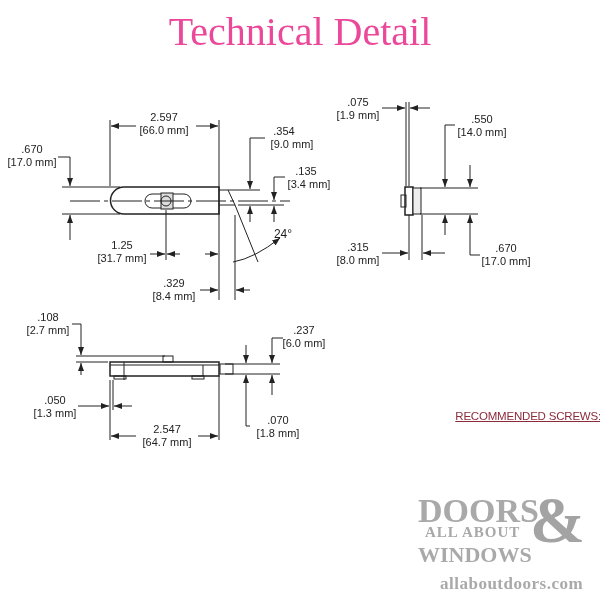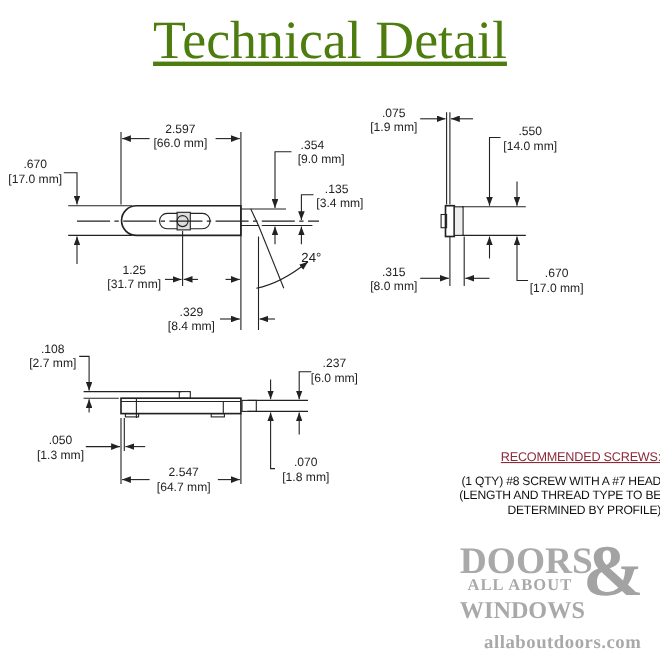--- a/index.html
+++ b/index.html
@@ -1,17 +1,17 @@
 <!DOCTYPE html>
 <html><head>
 <meta charset="utf-8">
 <style>
   html, body { margin:0; padding:0; background:#ffffff; }
   body { width:600px; height:600px; position:relative; overflow:hidden; font-family:"Liberation Sans", sans-serif; }
-  .title { position:absolute; left:0; top:8px; width:600px; text-align:center; font-family:"Liberation Serif", serif; font-size:49px; color:#4d7c0f;text-decoration:underline; }
+  .title { position:absolute; left:0; top:8px; width:600px; text-align:center; font-family:"Liberation Serif", serif; font-size:40px; color:#ec4899; }
   svg.drawing { position:absolute; left:0; top:0; }
   .dim { font-family:"Liberation Sans", sans-serif; font-size:11px; fill:#222; }
   .notes { position:absolute; left:371px; top:410px; width:230px;text-align:right; }
   .notes .hdr { font-size:11.5px; color:#8b2b3a; text-decoration:underline; letter-spacing:-0.2px; }
   .notes .body { margin-top:10px; font-size:11px; color:#111; line-height:13px; letter-spacing:-0.2px; }
   .wm { position:absolute; font-family:"Liberation Serif", serif; color:#a9a9a9; font-weight:bold; }
   .wm1 { left:425px; top:524px; font-size:15px; letter-spacing:1px; }
   .wm2 { left:418px; top:492px; font-size:34px; }
   .wm3 { left:418px; top:542px; font-size:22px; }
   .wm4 { left:424px; top:574px; font-size:17px; letter-spacing:0.5px;margin-left:16px; }
@@ -157,24 +157,19 @@
     <text class="dim" x="55" y="417" text-anchor="middle">[1.3 mm]</text>
     <text class="dim" x="167" y="433" text-anchor="middle">2.547</text>
     <text class="dim" x="167" y="446" text-anchor="middle">[64.7 mm]</text>
     <text class="dim" x="278" y="424" text-anchor="middle">.070</text>
     <text class="dim" x="278" y="437" text-anchor="middle">[1.8 mm]</text>
   </g>
 </svg>
 
 <div class="notes">
   <div class="hdr">RECOMMENDED SCREWS:</div>
-  <div class="body">
-    <div>(1 QTY) #8 SCREW WITH A #7 HEAD</div>
-    <div>(LENGTH AND THREAD TYPE TO BE</div>
-    <div>DETERMINED BY PROFILE)</div>
-  </div>
 </div>
 
 <div class="amp">&amp;</div>
 <div class="wm wm1">ALL ABOUT</div>
 <div class="wm wm2">DOORS</div>
 <div class="wm wm3">WINDOWS</div>
 <div class="wm wm4">allaboutdoors.com</div>
 
 </body></html>

